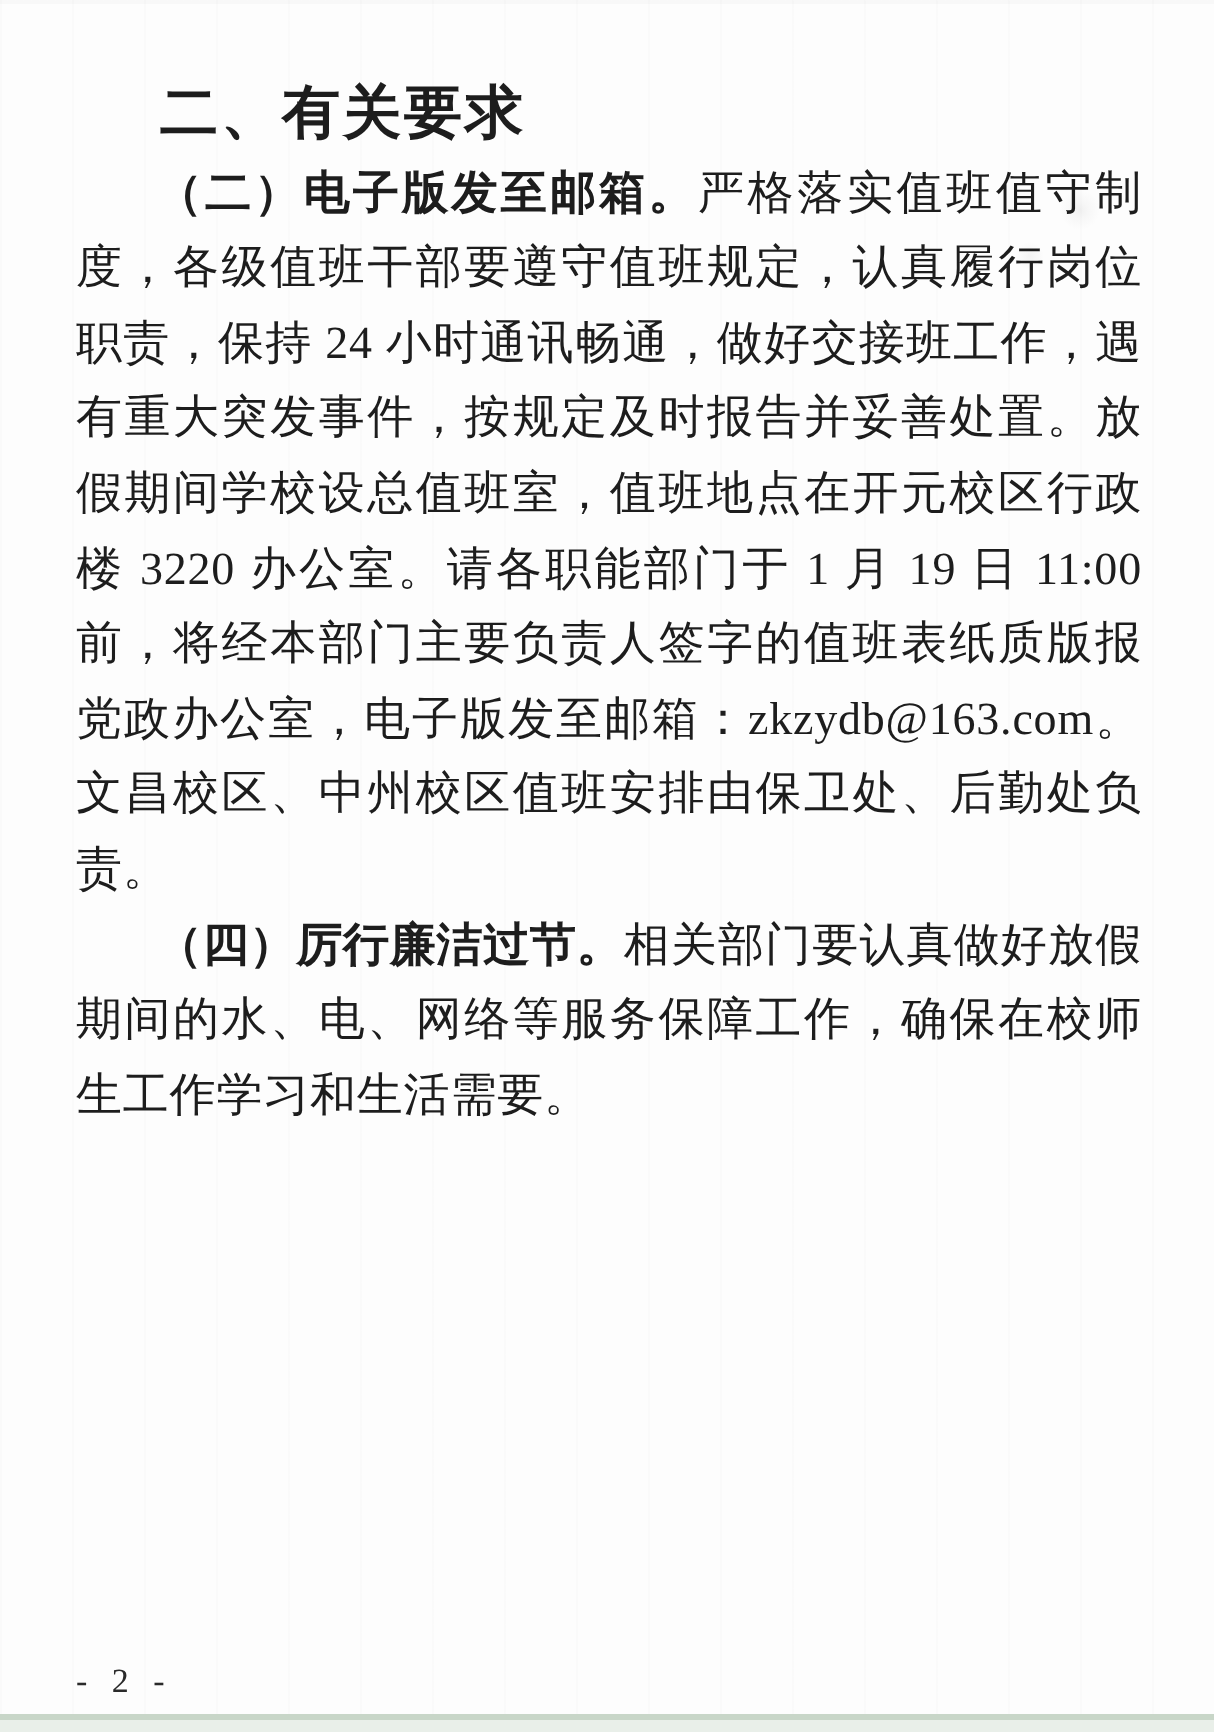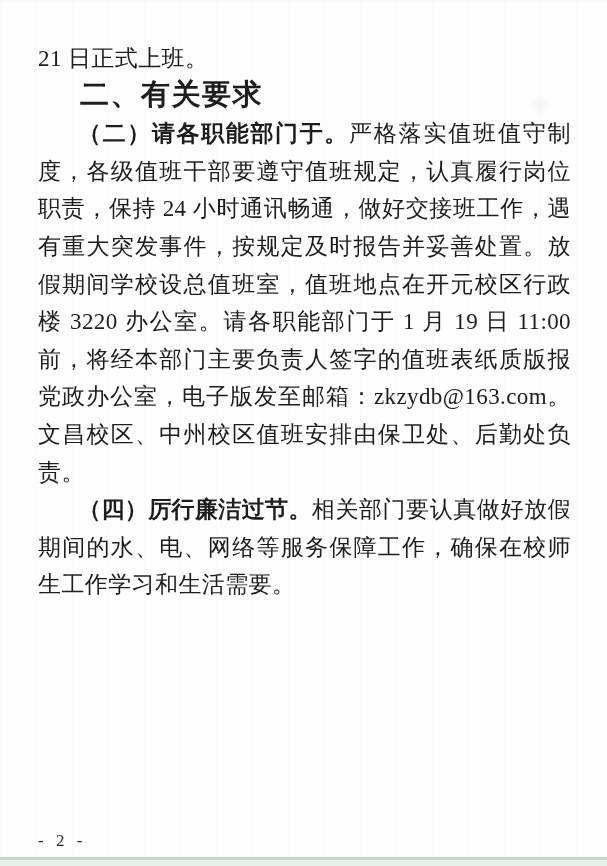--- a/index.html
+++ b/index.html
@@ -73,26 +73,25 @@
     background: #e9efe9;
     border-top: 3px solid #c8d6c8;
   }
 </style>
 </head>
 <body>
 
 <div class="page">
   <div class="content">
 
-    <p class="no-indent">21 日正式上班。</p>
 
     <p class="heading">二、有关要求</p>
 
 
-    <p class="para"><span class="lead">（二）请各职能部门于。</span><span>严格落实值班值守制度，各级值班干部要遵守值班规定，认真履行岗位职责，保持 24 小时通讯畅通，做好交接班工作，遇有重大突发事件，按规定及时报告并妥善处置。放假期间学校设总值班室，值班地点在开元校区行政楼 3220 办公室。请各职能部门于 1 月 19 日 11:00 前，将经本部门主要负责人签字的值班表纸质版报党政办公室，电子版发至邮箱：zkzydb@163.com。文昌校区、中州校区值班安排由保卫处、后勤处负责。</span></p>
+    <p class="para"><span class="lead">（二）电子版发至邮箱。</span><span>严格落实值班值守制度，各级值班干部要遵守值班规定，认真履行岗位职责，保持 24 小时通讯畅通，做好交接班工作，遇有重大突发事件，按规定及时报告并妥善处置。放假期间学校设总值班室，值班地点在开元校区行政楼 3220 办公室。请各职能部门于 1 月 19 日 11:00 前，将经本部门主要负责人签字的值班表纸质版报党政办公室，电子版发至邮箱：zkzydb@163.com。文昌校区、中州校区值班安排由保卫处、后勤处负责。</span></p>
 
 
     <p class="para"><span class="lead">（四）厉行廉洁过节。</span><span>相关部门要认真做好放假期间的水、电、网络等服务保障工作，确保在校师生工作学习和生活需要。</span></p>
 
   </div>
 
   <div class="page-number">- 2 -</div>
 
   <div class="scan-bottom-edge"></div>
 </div>

